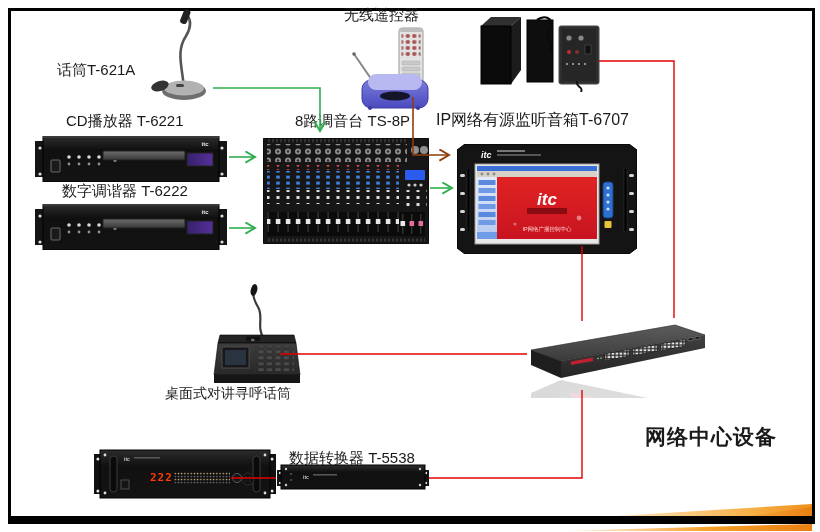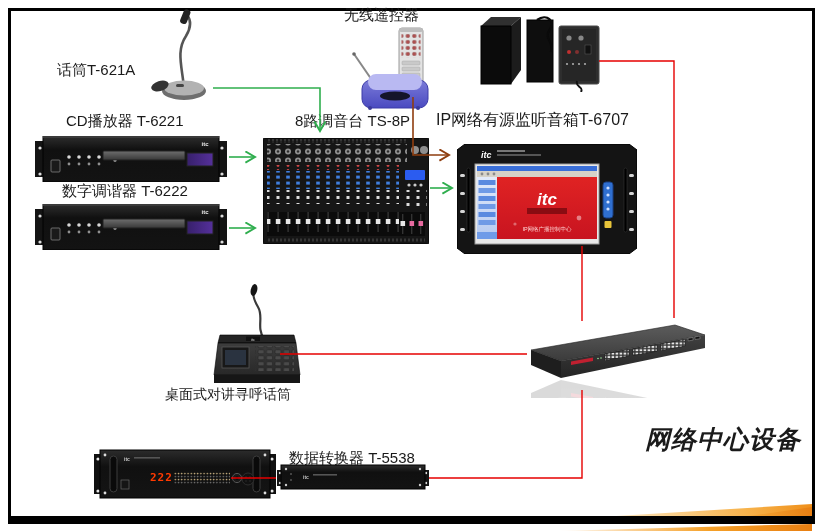--- a/index.html
+++ b/index.html
@@ -14,21 +14,21 @@
       clip-path:polygon(0 100%,100% 0,100% 100%);}
   .s2{left:742px;top:507px;width:70px;height:10px;background:linear-gradient(90deg,#f6ad3c,#e87f12);
       clip-path:polygon(0 100%,100% 0,100% 100%);}
   .s3{left:556px;top:524px;width:256px;height:7px;
       background:linear-gradient(90deg,rgba(240,150,30,0) 0%,#f5a028 60%,#e87f12 100%);
       clip-path:polygon(0 100%,100% 0,100% 100%);}
   .dev{position:absolute;z-index:3;}
   .lbl{position:absolute;z-index:4;font-size:15px;white-space:nowrap;line-height:1.15;}
   .lbl-big{font-size:16px;}
   .lbl-center{text-align:center;font-size:14px;}
-  .lbl-bold{font-weight:bold;font-size:25px;letter-spacing:1px;font-style:italic;}
+  .lbl-bold{font-weight:bold;font-size:21px;letter-spacing:1px;}
   .wires{position:absolute;left:0;top:0;z-index:5;pointer-events:none;}
   .wires path{fill:none;}
   .g{stroke:var(--line-green);stroke-width:1.6;}
   .b{stroke:var(--line-brown);stroke-width:1.6;}
   .r{stroke:var(--line-red);stroke-width:1.4;}
 </style>
 </head>
 <body>
 
 <div class="stage">
@@ -382,21 +382,21 @@
       <rect x="36" y="12" width="24" height="1.6" fill="#555"></rect>
     </svg>
   </div>
 
   <div class="lbl" style="left:57px;top:61px;">话筒T-621A</div>
   <div class="lbl" style="left:66px;top:112px;">CD播放器 T-6221</div>
   <div class="lbl" style="left:62px;top:182px;">数字调谐器 T-6222</div>
   <div class="lbl" style="left:283px;top:112px;margin-left:12px;">8路调音台 TS-8P</div>
   <div class="lbl" style="left:344px;top:6px;">无线遥控器</div>
   <div class="lbl lbl-big" style="left:436px;top:90px;margin-top:21px;">IP网络有源监听音箱T-6707</div>
-  <div class="lbl lbl-center" style="left:163px;top:386px;width:130px;">桌面式对讲寻呼话筒</div>
+  <div class="lbl lbl-center" style="left:163px;top:386px;width:130px;font-family:Liberation Serif, serif;">桌面式对讲寻呼话筒</div>
   <div class="lbl" style="left:289px;top:449px;">数据转换器 T-5538</div>
   <div class="lbl lbl-bold" style="left:645px;top:425px;">网络中心设备</div>
 
   <svg class="wires" width="820" height="532">
     <defs>
       <marker id="mG" markerWidth="9" markerHeight="9" refX="6" refY="3.5" orient="auto">
         <path d="M0,0 L6,3.5 L0,7" fill="none" style="stroke:var(--line-green)" stroke-width="1.2"></path>
       </marker>
       <marker id="mB" markerWidth="9" markerHeight="9" refX="6" refY="3.5" orient="auto">
         <path d="M0,0 L6,3.5 L0,7" fill="none" style="stroke:var(--line-brown)" stroke-width="1.2"></path>

